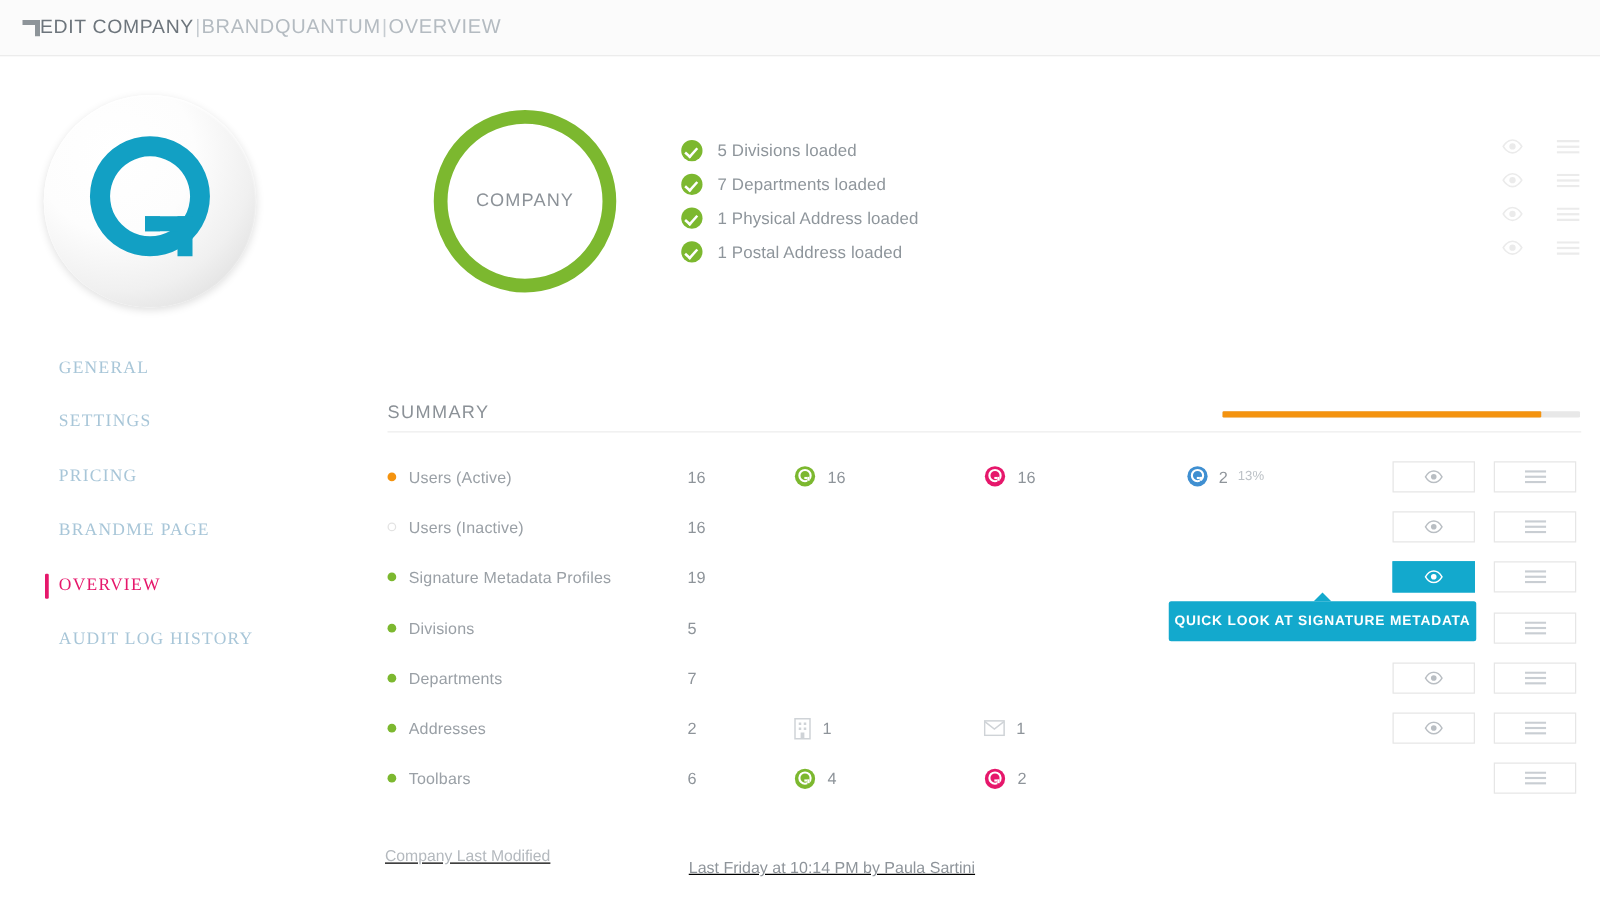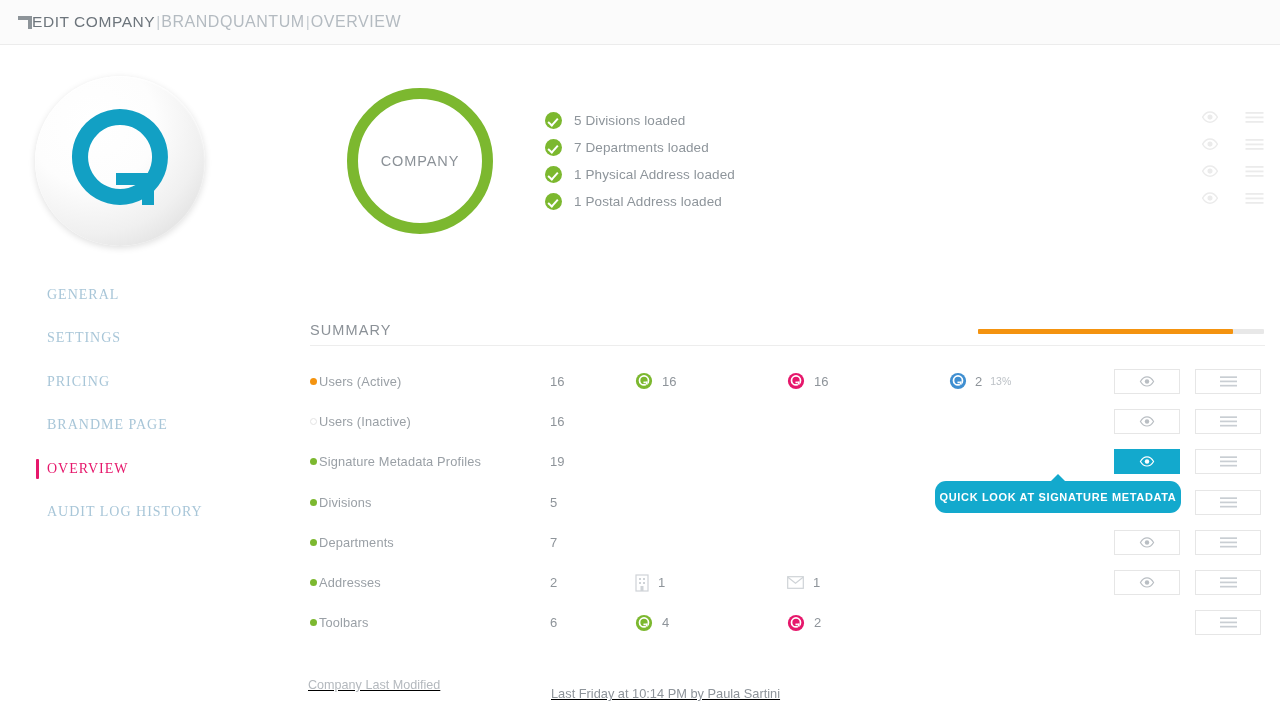--- a/index.html
+++ b/index.html
@@ -112,21 +112,21 @@
   }
   #progress-fill {
     position: absolute; left: 0; top: 0; height: 5px; background: #f4930f; border-radius: 1px;
   }
 
   
   #table { position: absolute; left: 310px; top: 361px; width: 960px; }
   .row {
     position: relative; height: 40.3px; display: flex; align-items: center;
   }
-  .c-label { width: 240px; display: flex; align-items: center; gap: 2px; }
+  .c-label { width: 240px; display: flex; align-items: center; gap: 10px; }
   .dot { width: 7px; height: 7px; border-radius: 50%; flex: 0 0 auto; }
   .dot.hollow { background: #fff; border: 1px solid #e3e3e3; }
   .lbl { font-size: 12.8px; color: #9aa0a6; letter-spacing: .15px; }
   .c-total { width: 85px; font-size: 13px; color: #8e949a; }
   .c-m1 { width: 152px; display: flex; align-items: center; gap: 9px; }
   .c-m2 { width: 162px; display: flex; align-items: center; gap: 9px; }
   .c-m3 { width: 165px; display: flex; align-items: center; gap: 8px; }
   .mnum { font-size: 13px; color: #8e949a; }
   .mpct { font-size: 10.5px; color: #bcc1c6; }
 
@@ -137,21 +137,21 @@
     width: 66px; height: 25px; border: 1px solid #e6e6e6; background: #fff;
     display: flex; align-items: center; justify-content: center; cursor: pointer;
   }
   .btn-eye { margin-right: 15px; }
   .btn-eye.active { background: #13a9cd; border-color: #13a9cd; }
   .btn-slot { width: 66px; height: 25px; margin-right: 15px; }
 
   
   #tooltip {
     position: absolute; left: 935px; top: 481px; width: 246px; height: 32px;
-    background: #13a9cd; border-radius: 11px;
+    background: #13a9cd; border-radius: 2px;
     display: flex; align-items: center; justify-content: center;
   }
   #tooltip span {
     font-size: 11px; font-weight: bold; letter-spacing: .65px; color: #fff;
   }
   #tooltip::after {
     content: ""; position: absolute; left: 50%; top: -7px; margin-left: -7px;
     border-left: 7px solid transparent; border-right: 7px solid transparent;
     border-bottom: 7px solid #13a9cd;
   }

